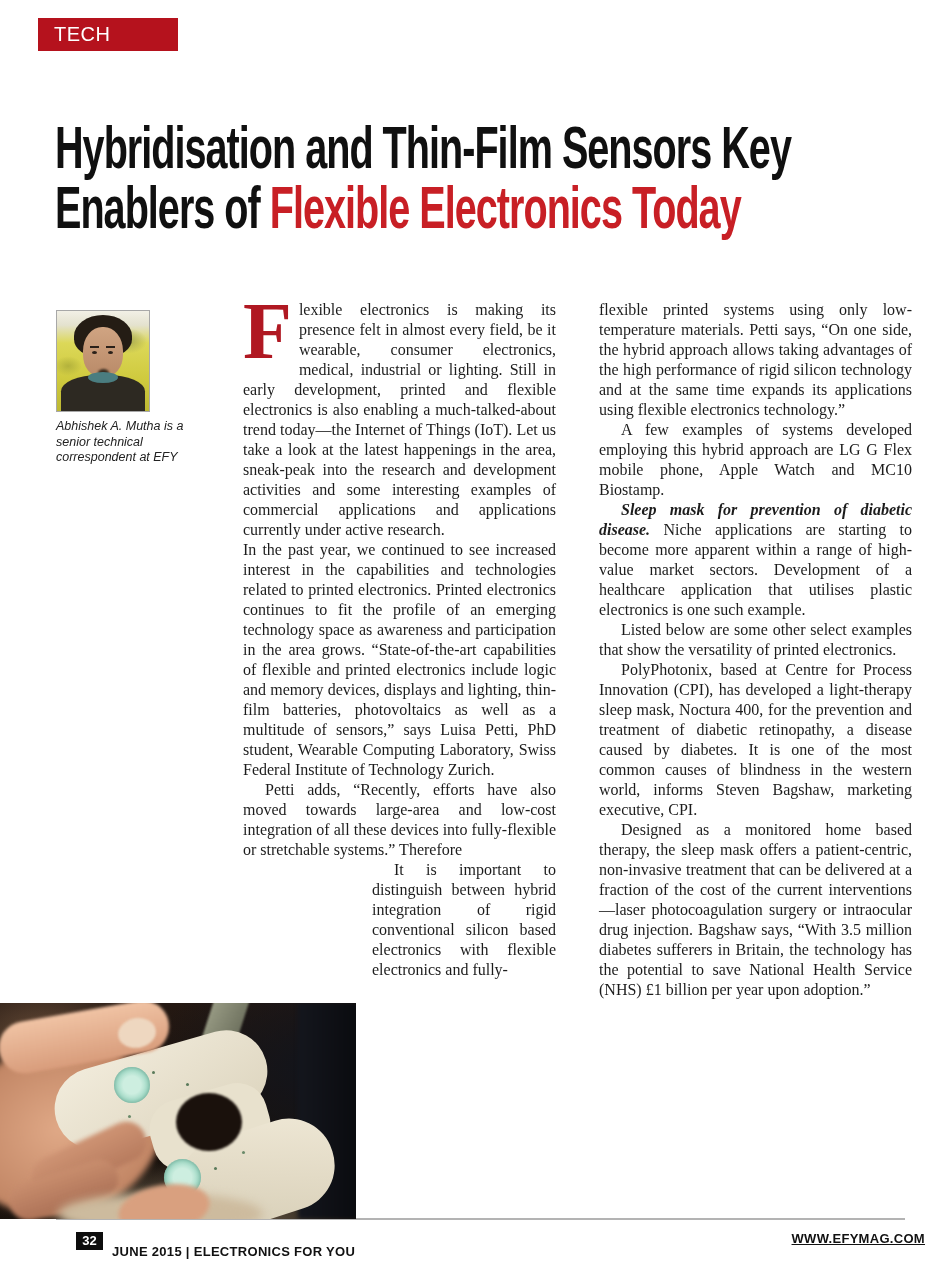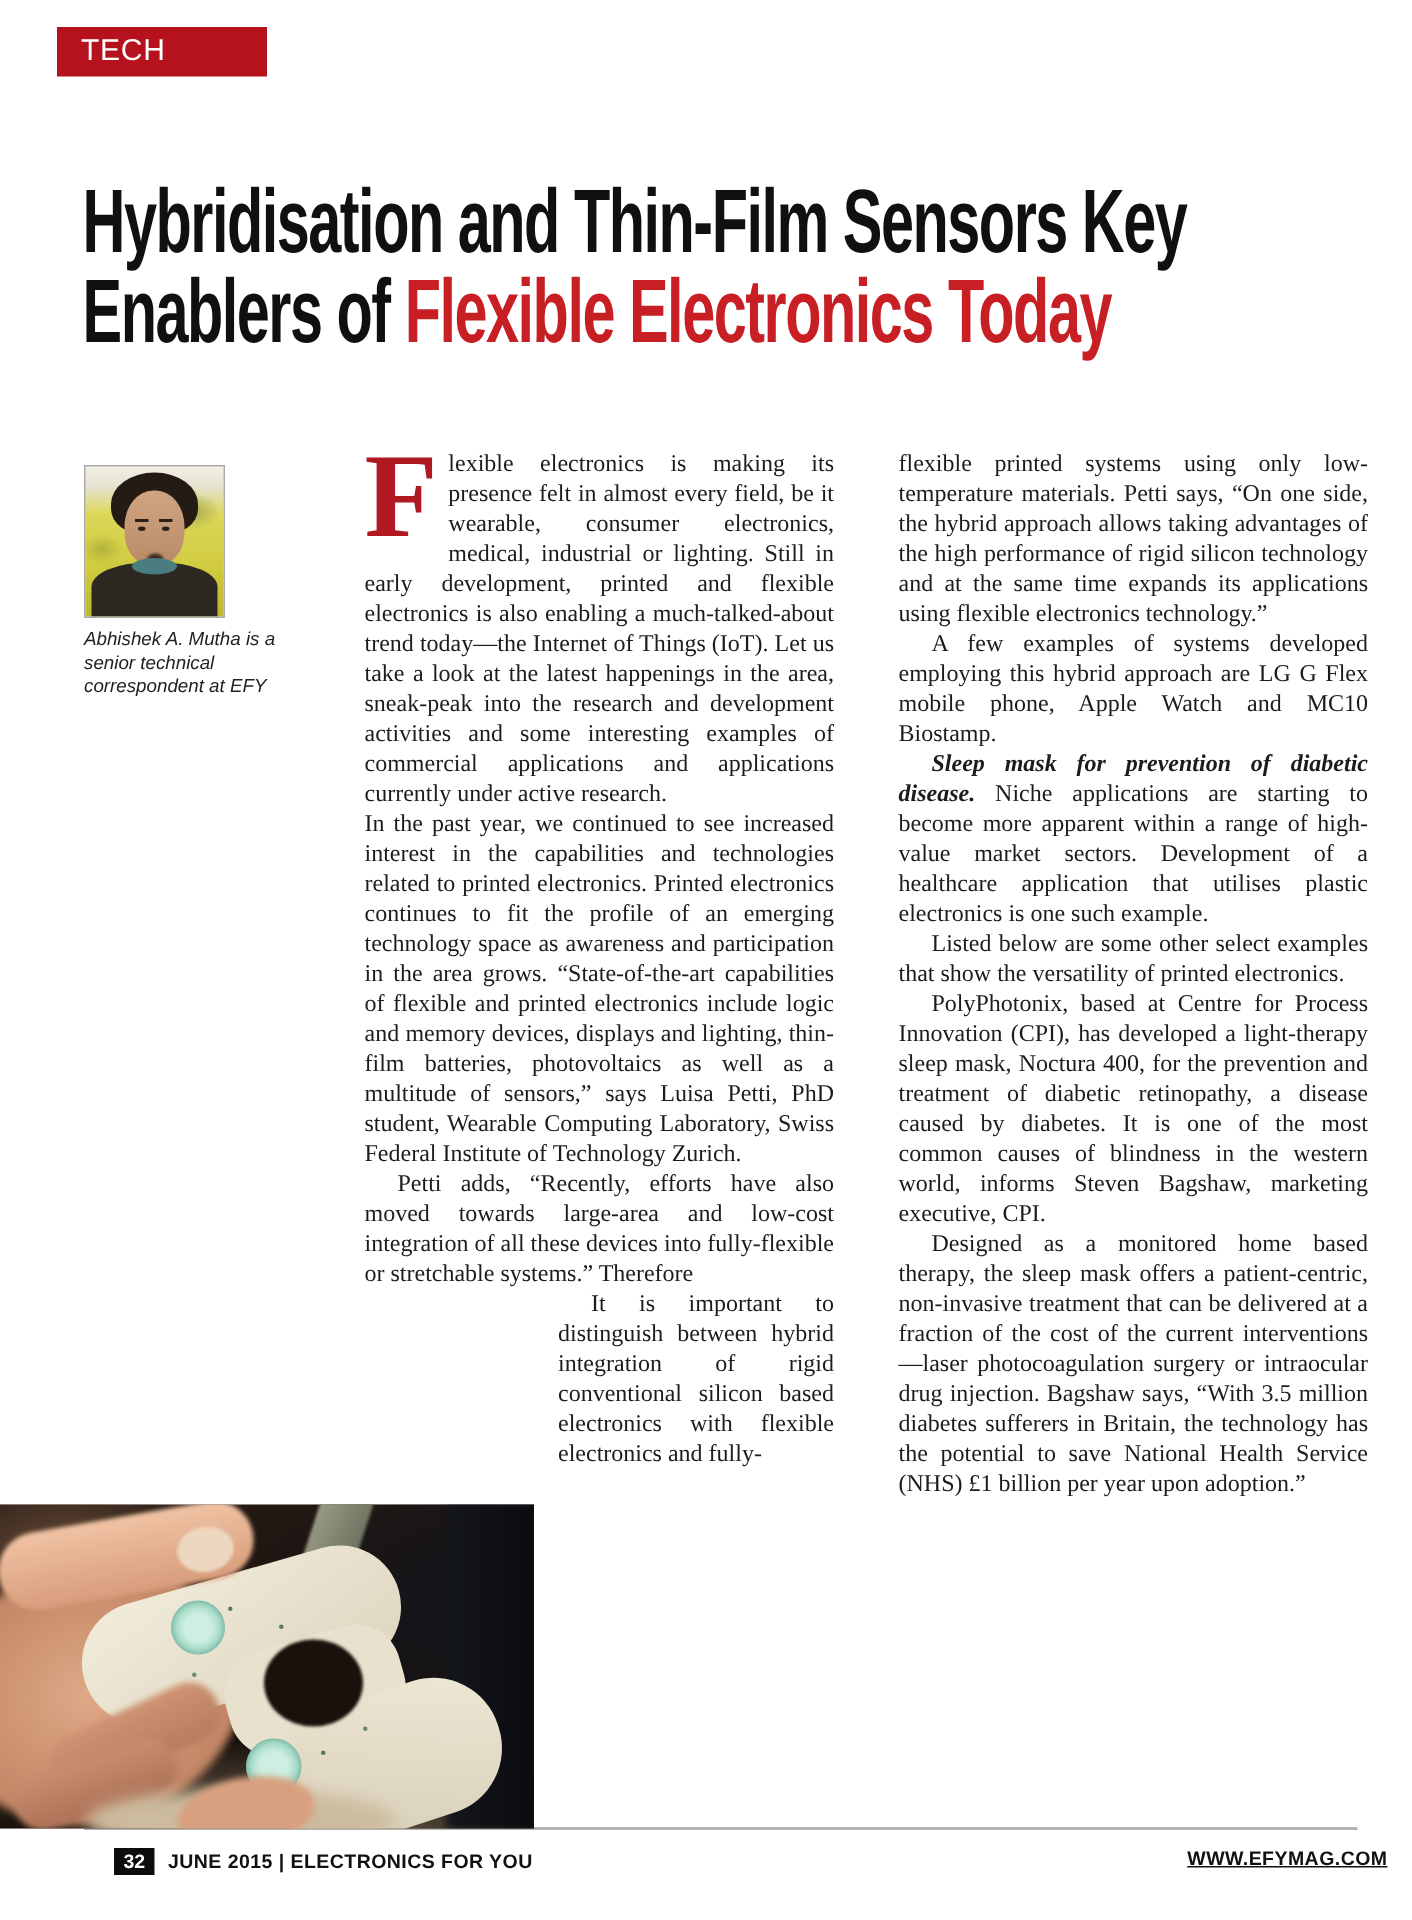--- a/index.html
+++ b/index.html
@@ -102,21 +102,21 @@
         box-shadow:34px 12px 0 #5a7a5a,-24px 44px 0 #6a8a6a,62px 96px 0 #5a7a5a,90px 80px 0 #6a8a6a;}
   .mp-thumb2{left:118px;top:182px;width:92px;height:48px;border-radius:50%;transform:rotate(-10deg);
         background:#d9a07f;filter:blur(2px);}
 
   
   .footer-rule{position:absolute;left:56px;top:1218px;width:849px;height:2px;background:#b3b3b3;z-index:1;}
   .footer{position:absolute;left:0;top:1231px;width:941px;height:24px;z-index:2;
         font-family:"Liberation Sans", sans-serif;font-weight:bold;font-size:13px;color:#111;margin-left:20px;}
   .page-num{position:absolute;left:56px;top:1px;width:27px;height:18px;background:#0d0d0d;color:#fff;
         text-align:center;line-height:18px;}
-  .issue{position:absolute;left:92px;top:2px;letter-spacing:.3px;text-align:right;}
+  .issue{position:absolute;left:92px;top:13px;letter-spacing:.3px;text-align:right;}
   .website{position:absolute;right:36px;top:0;letter-spacing:.3px;text-decoration:underline;}
 </style>
 </head>
 <body>
 
 <div class="page">
 
   <div class="banner">
     <span>TECH FOCUS</span>
   </div>

